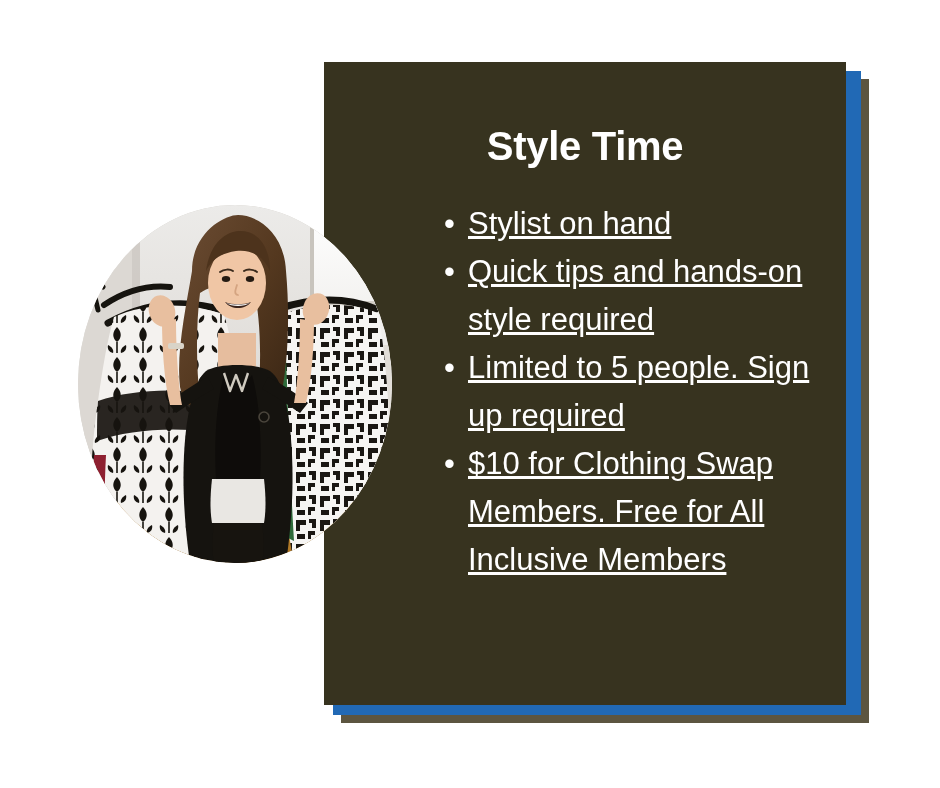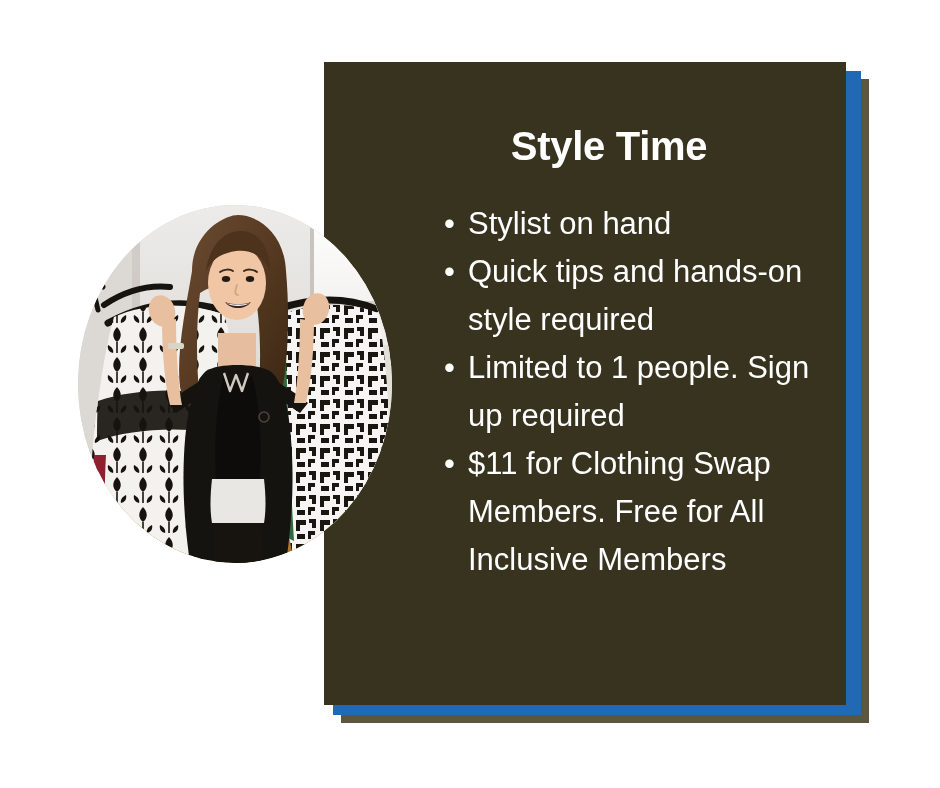--- a/index.html
+++ b/index.html
@@ -66,21 +66,20 @@
     position: absolute;
     left: 0;
     top: 62px;
     width: 522px;
     text-align: center;
     color: #ffffff;
     font-size: 40px;
     font-weight: bold;
     letter-spacing: -0.3px;
     line-height: 1.1;
-    margin-left: 24px;
   }
 
   #bullet-list {
     position: absolute;
     left: 118px;
     top: 138px;
     width: 390px;
     margin: 0;
     padding: 0;
     list-style: none;
@@ -101,20 +100,21 @@
     top: 0;
     width: 10px;
     height: 48px;
     line-height: 48px;
     font-size: 31px;
     color: #ffffff;
   }
 
   .bullet-text {
     display: block;
+    text-decoration: underline;
   }
 
   
   #photo-circle {
     position: absolute;
     left: 78px;
     top: 205px;
     width: 314px;
     height: 358px;
     border-radius: 50%;
@@ -157,26 +157,26 @@
         <span class="bullet-text">Stylist on hand</span>
       </li>
 
       <li class="bullet-item">
         <span class="bullet-marker">•</span>
         <span class="bullet-text">Quick tips and hands-on style required</span>
       </li>
 
       <li class="bullet-item">
         <span class="bullet-marker">•</span>
-        <span class="bullet-text">Limited to 1 people. Sign up required</span>
+        <span class="bullet-text">Limited to 5 people. Sign up required</span>
       </li>
 
       <li class="bullet-item">
         <span class="bullet-marker">•</span>
-        <span class="bullet-text">$11 for Clothing Swap Members. Free for All Inclusive Members</span>
+        <span class="bullet-text">$10 for Clothing Swap Members. Free for All Inclusive Members</span>
       </li>
 
     </ul>
   </div>
 
   <div id="photo-circle">
     <div id="photo-inner">
       <svg id="photo-svg" viewBox="0 0 314 358" preserveAspectRatio="xMidYMid slice">
         <defs>
           <linearGradient id="wallGrad" x1="0" y1="0" x2="0" y2="1">

